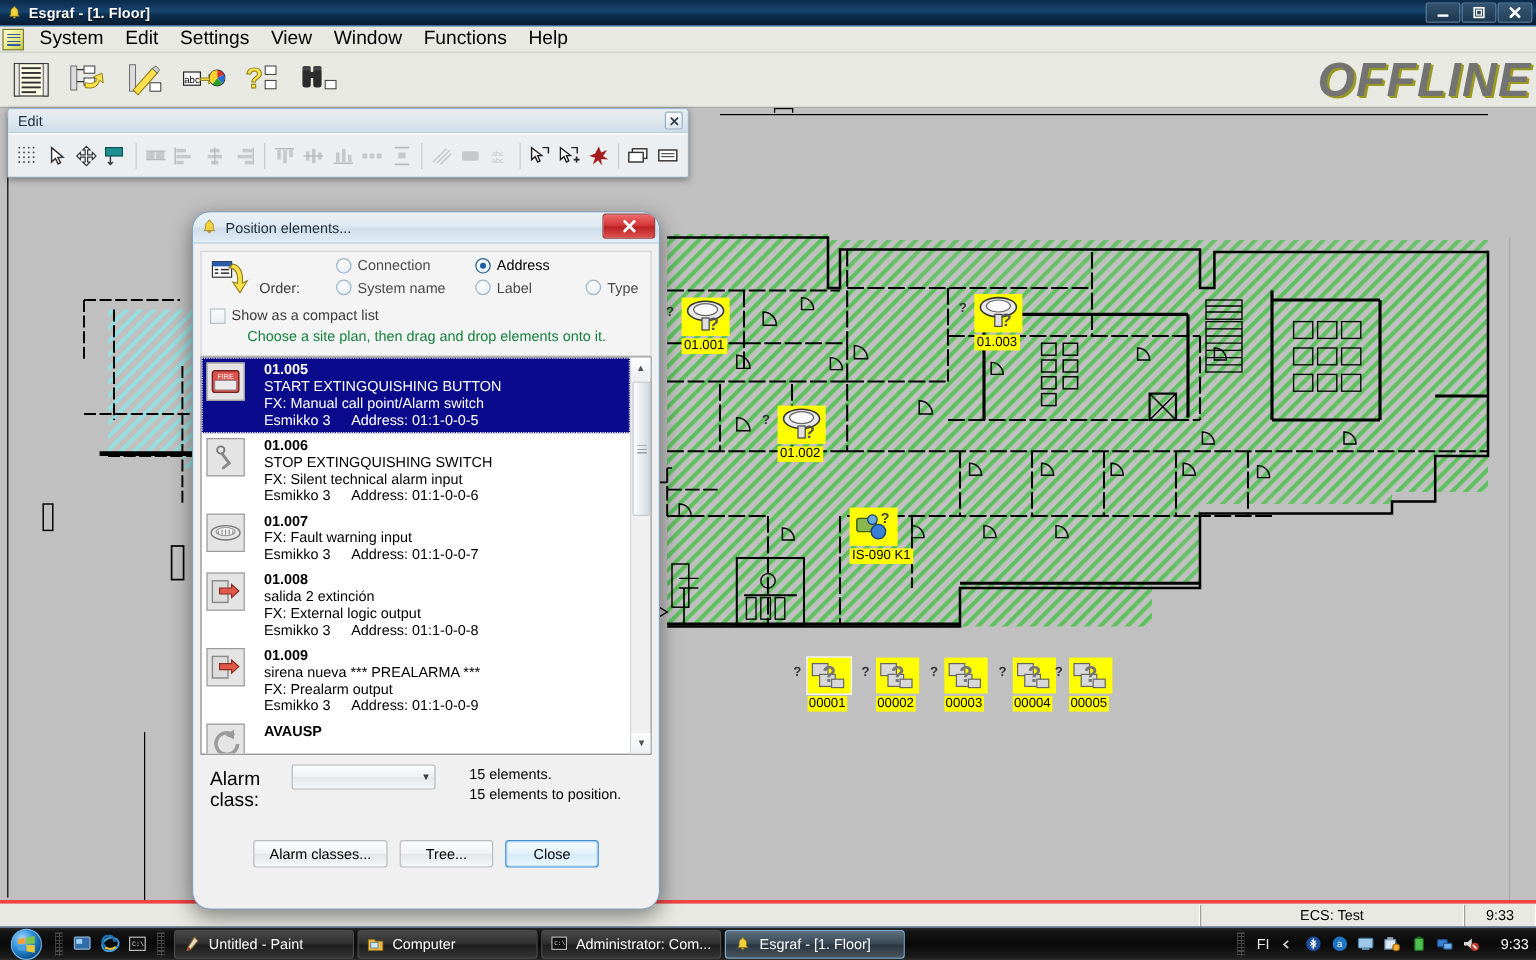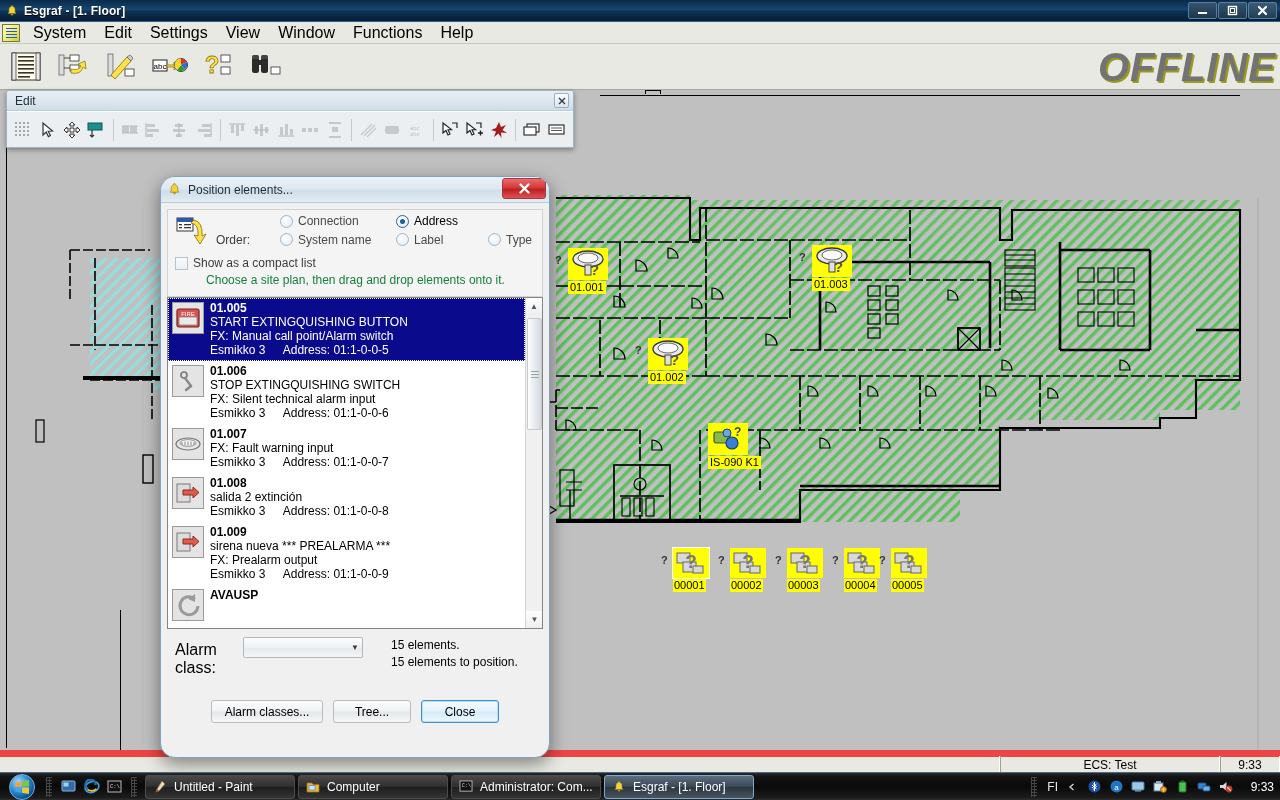--- a/index.html
+++ b/index.html
@@ -139,21 +139,21 @@
   .smarker .mk-icon { width: 36px; height: 30px; background: #ffff00; position: relative; display:block;}
   .smarker .mk-label {
     display: inline-block; background: #ffff00; color: #000;
     font-size: 11px; line-height: 13px; padding: 0 1px;
   }
   .smarker .mk-q { position: absolute; left: -12px; top: 6px; font-size: 11px; font-weight: bold; color:#333;}
 
   
   #app-status {
     position: absolute; left: 0; top: 750px; width: 1280px; height: 22px;
-    background: #e9e9e3; border-top: 7px solid #ef4444;
+    background: #e9e9e3; border-top: 3px solid #ef4444;
     display: flex; align-items: center;
     font-size: 12px;
   }
   #app-status .pane {
     border-left: 1px solid #a0a098; border-right:1px solid #fff;
     height: 18px; display:flex; align-items:center; padding: 0 6px;
   }
   #app-status .pane.grow { flex: 1; border-left: none; }
   #app-status .pane.ecs { width: 220px; justify-content: center; }
   #app-status .pane.clock { width: 60px; justify-content: center; }
@@ -260,21 +260,21 @@
 
   
   .elist {
     border: 1px solid #848484; background: #fff;
     height: 332px; position: relative; overflow: hidden;
     display: flex;
   }
   .elist-inner { flex: 1; overflow: hidden; position: relative; }
   .erow {
     display: flex; padding: 3px 4px 4px 4px; align-items: flex-start;
-    font-size: 12px; line-height: 14px; color: #000;
+    font-size: 12px; line-height: 14px; color: #000; gap: 10px;
   }
   .erow.sel {
     background: #0a0a8c; color: #fff;
     outline: 1px dotted #fff; outline-offset: -1px;
   }
   .erow .eicon {
     width: 32px; height: 32px; flex: 0 0 auto; margin-right: 6px; margin-top: 1px;
     border: 1px solid #9a9a9a; background: #e4e4e4;
     display: flex; align-items: center; justify-content: center;
   }
@@ -1084,20 +1084,21 @@
         <div class="erow">
           <span class="eicon">
             <svg width="28" height="28" viewBox="0 0 28 28">
               <rect x="3" y="5" width="13" height="18" fill="#dcdcdc" stroke="#8a8a8a" stroke-width="1.2"></rect>
               <path d="M9 11 h10 v-3 l6 5.5 -6 5.5 v-3 h-10z" fill="#e05b4a" stroke="#8a2c20" stroke-width="1"></path>
             </svg>
           </span>
           <span class="etxt">
             <div class="e-id">01.008</div>
             <div class="e-name">salida 2 extinción</div>
+            <div class="e-fx">FX: External logic output</div>
             <div class="e-sys">
               <span>Esmikko 3</span>
               <span class="addr">Address: 01:1-0-0-8</span>
             </div>
           </span>
         </div>
 
         <div class="erow">
           <span class="eicon">
             <svg width="28" height="28" viewBox="0 0 28 28">

